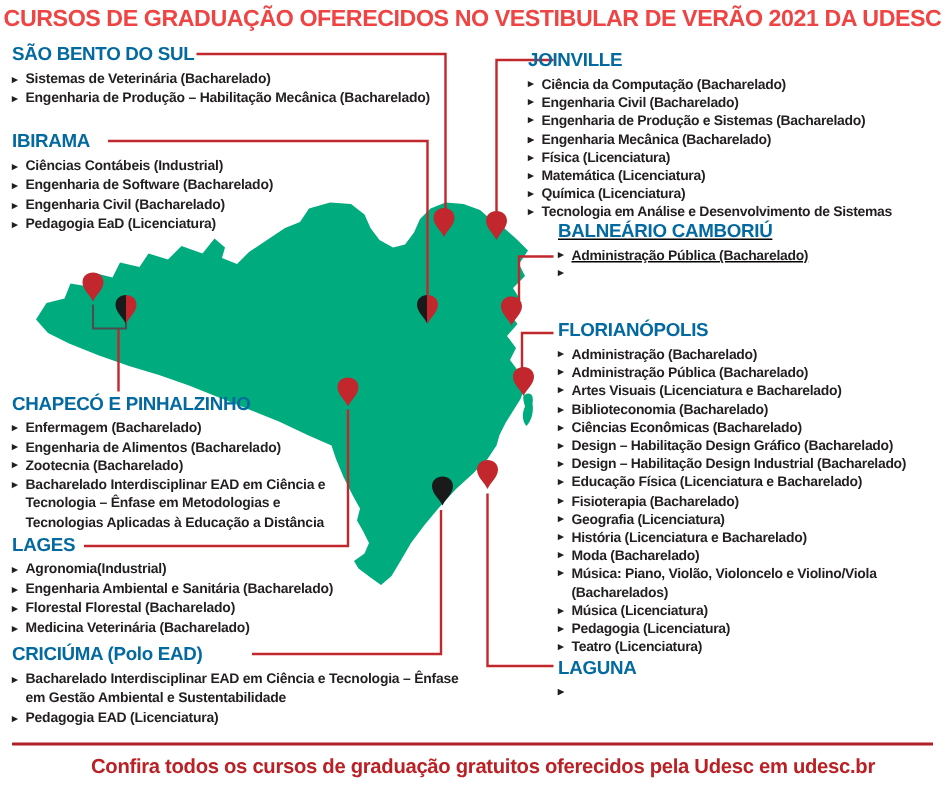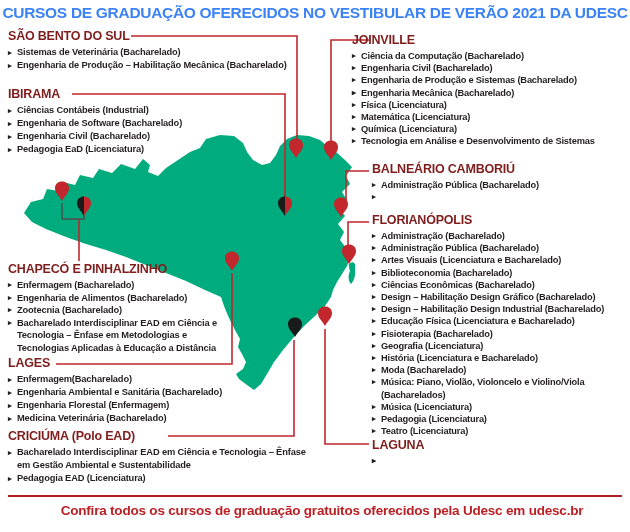--- a/index.html
+++ b/index.html
@@ -3,44 +3,44 @@
 <meta charset="utf-8">
 <style>
   html,body{margin:0;padding:0;background:#ffffff;}
   #stage{
     position:relative;width:630px;height:532px;overflow:hidden;background:#fff;
     font-family:"Liberation Sans",sans-serif;
   }
   #map-svg{position:absolute;left:0;top:0;width:630px;height:532px;z-index:1;}
   .title{
     position:absolute;left:0;right:0;top:4px;text-align:center;z-index:3;
-    font-size:15.5px;font-weight:700;letter-spacing:-0.3px;color:#3b82f6;
+    font-size:15.5px;font-weight:700;letter-spacing:-0.3px;color:#ef4444;
   }
   .sec{position:absolute;z-index:3;}
   .sec-h{
-    margin:0;font-size:12.5px;font-weight:700;letter-spacing:-0.2px;color:#7f1d1d;line-height:14px;
+    margin:0;font-size:12.5px;font-weight:700;letter-spacing:-0.2px;color:#0369a1;line-height:14px;
   }
   .courses{list-style:none;margin:3px 0 0 0;padding:0;}
   .course{
     position:relative;margin:0;padding-left:9px;
     font-size:9.3px;font-weight:700;letter-spacing:-0.15px;color:#231f20;line-height:13px;
   }
   .blt{position:absolute;left:0;top:0;font-size:7.5px;color:#231f20;line-height:13px;}
   .col-right .course{line-height:12.2px;letter-spacing:-0.2px;}
   .col-right .blt{line-height:12.2px;}
   
   #sec-sao-bento{left:8px;top:29px;width:330px;}
   #sec-ibirama{left:8px;top:87px;width:330px;}
   #sec-chapeco{left:8px;top:262px;width:232px;}
   #sec-chapeco .course{line-height:12.6px;}
   #sec-chapeco .blt{line-height:12.6px;}
   #sec-lages{left:8px;top:356px;width:330px;}
   #sec-criciuma{left:8px;top:429px;width:302px;}
   #sec-joinville{left:352px;top:33px;width:256px;}
-  #sec-balneario{left:372px;top:162px;width:256px;}
+  #sec-balneario{left:372px;top:147px;width:256px;text-decoration:underline;}
   #sec-florianopolis{left:372px;top:213px;width:256px;}
   #sec-laguna{left:372px;top:438px;width:256px;}
   .footer-rule{position:absolute;left:8px;right:8px;top:495px;height:2px;background:#b02025;z-index:3;}
   .footer{
     position:absolute;left:0;right:0;top:503px;text-align:center;z-index:3;
     font-size:13.5px;font-weight:700;letter-spacing:-0.2px;color:#bb2025;margin-left:14px;
   }
 </style>
 </head>
 <body>
@@ -132,23 +132,23 @@
         <li class="course"><span class="blt">▸</span><span>Engenharia de Alimentos (Bacharelado)</span></li>
         <li class="course"><span class="blt">▸</span><span>Zootecnia (Bacharelado)</span></li>
         <li class="course"><span class="blt">▸</span><span>Bacharelado Interdisciplinar EAD em Ciência e Tecnologia – Ênfase em Metodologias e Tecnologias Aplicadas à Educação a Distância</span></li>
       </ul>
   </section>
 
   <section class="sec" id="sec-lages">
     <h2 class="sec-h">LAGES</h2>
     <ul class="courses">
 
-    <li class="course"><span class="blt">▸</span><span>Enfermagem(Bacharelado)</span></li>
+    <li class="course"><span class="blt">▸</span><span>Agronomia(Industrial)</span></li>
         <li class="course"><span class="blt">▸</span><span>Engenharia Ambiental e Sanitária (Bacharelado)</span></li>
-        <li class="course"><span class="blt">▸</span><span>Engenharia Florestal (Enfermagem)</span></li>
+        <li class="course"><span class="blt">▸</span><span>Florestal Florestal (Bacharelado)</span></li>
         <li class="course"><span class="blt">▸</span><span>Medicina Veterinária (Bacharelado)</span></li>
       </ul>
   </section>
 
   <section class="sec" id="sec-criciuma">
     <h2 class="sec-h">CRICIÚMA (Polo EAD)</h2>
     <ul class="courses">
 
     <li class="course"><span class="blt">▸</span><span>Bacharelado Interdisciplinar EAD em Ciência e Tecnologia – Ênfase em Gestão Ambiental e Sustentabilidade</span></li>
         <li class="course"><span class="blt">▸</span><span>Pedagogia EAD (Licenciatura)</span></li>

